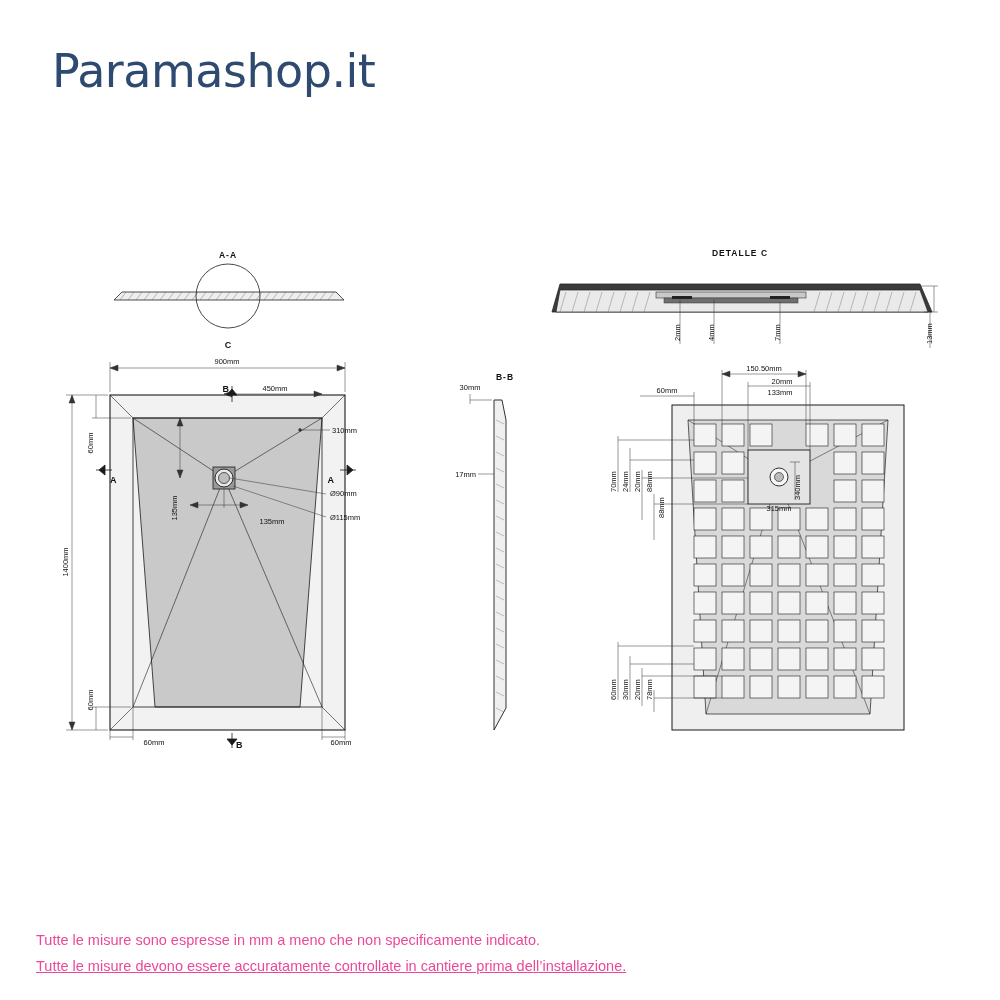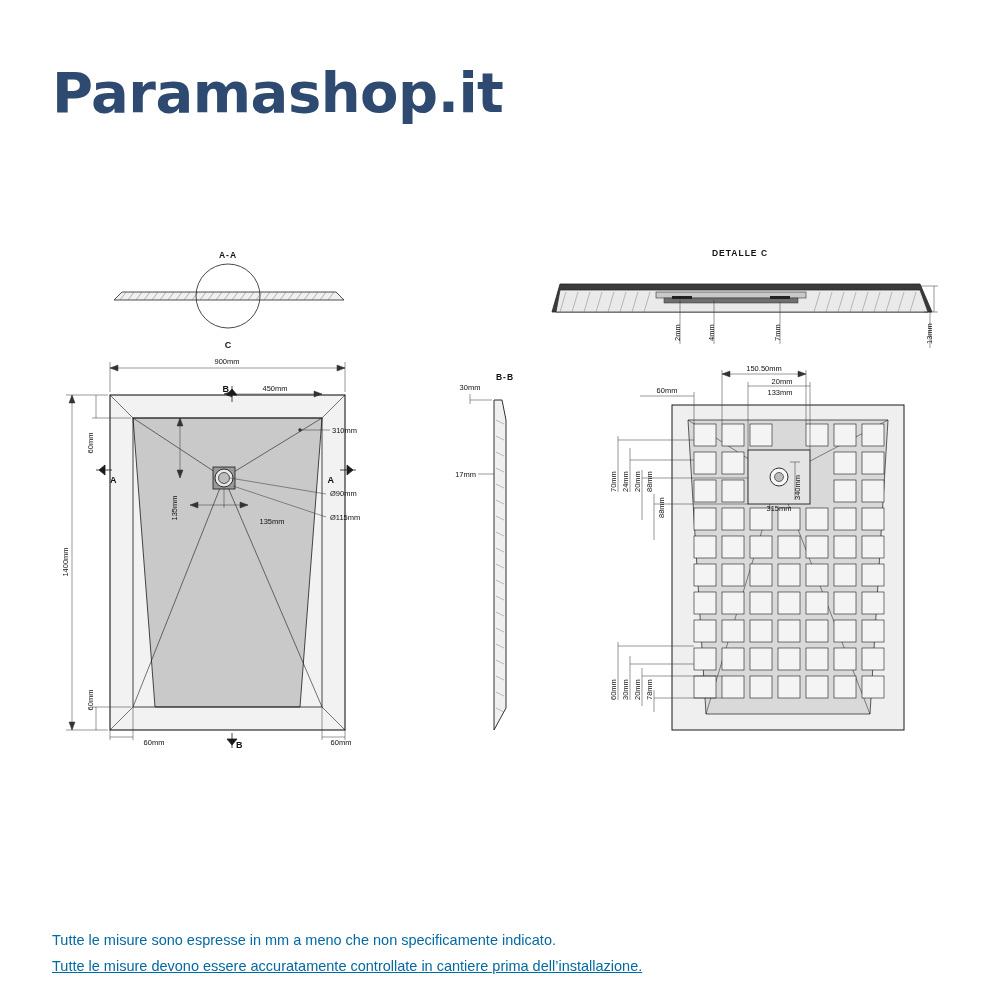--- a/index.html
+++ b/index.html
@@ -5,30 +5,30 @@
   html,body{margin:0;padding:0;}
   body{
     width:1000px;height:1000px;
     background:#ffffff;
     font-family:"Liberation Sans", sans-serif;
     color:#1b1b1b;
     position:relative;
     overflow:hidden;
   }
   .logo{
-    position:absolute;left:52px;top:60px;
-    font-size:56px;font-weight:bold;
+    position:absolute;left:52px;top:44px;
+    font-size:46px;font-weight:normal;
     color:#2e4a70;
     letter-spacing:-0.5px;
     font-family:"DejaVu Sans", sans-serif;
   }
   .sheet{position:absolute;left:0;top:0;width:1000px;height:1000px;}
   .note{
-    position:absolute;left:52px;
-    font-size:14.5px;color:#0369a1;
+    position:absolute;left:36px;
+    font-size:14.5px;color:#ec4899;
     font-family:"Liberation Sans", sans-serif;
     white-space:nowrap;
   }
   .note1{top:932px;}
   .note2{top:958px;text-decoration:underline;}
   svg text{font-family:"Liberation Sans", sans-serif;fill:#111;}
   .dim{font-size:7.5px;}
   .lbl{font-size:9px;font-weight:bold;}
   .ttl{font-size:8.5px;font-weight:bold;letter-spacing:1px;}
 </style>

